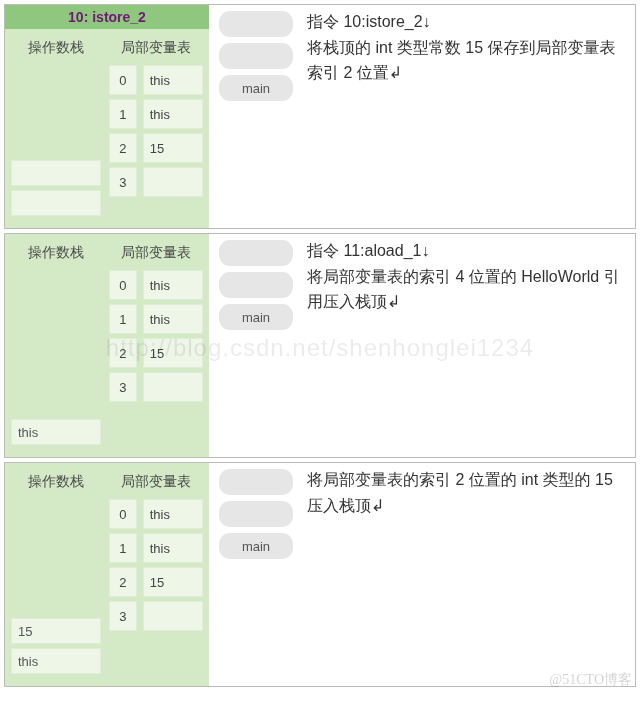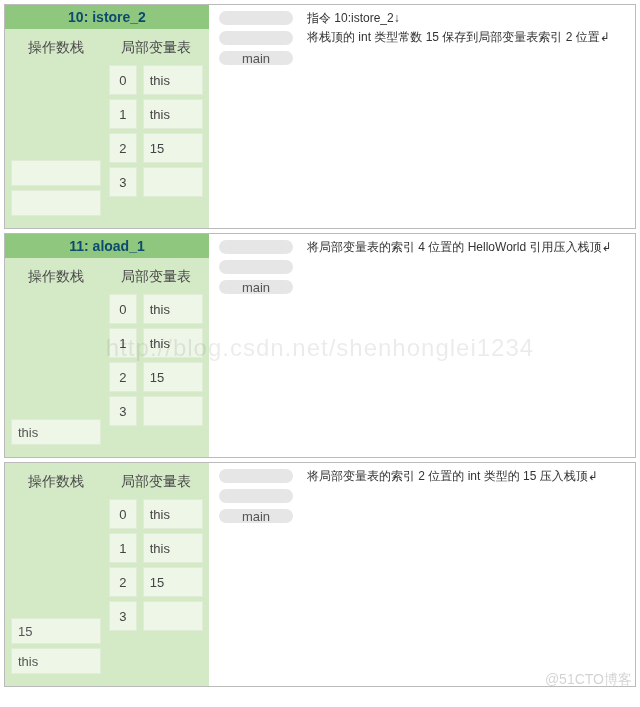--- a/index.html
+++ b/index.html
@@ -21,21 +21,21 @@
     align-items: stretch;
   }
   .diagram {
     width: 204px;
     flex: 0 0 204px;
     display: flex;
     flex-direction: column;
   }
   .title-bar {
     background: #8fc77f;
-    color: #0c4a6e;
+    color: #701a75;
     font-weight: bold;
     font-size: 14px;
     text-align: center;
     padding: 4px 0;
   }
   .frame {
     flex: 1;
     background: #d4eac7;
     display: flex;
     padding: 6px;
@@ -108,34 +108,34 @@
   }
   .call-col {
     width: 90px;
     flex: 0 0 90px;
     padding: 6px 6px 0 10px;
     display: flex;
     flex-direction: column;
     gap: 6px;
   }
   .call-slot {
-    height: 14px;
+    height: 26px;
     background: #e6e6e6;
     display: flex;
     align-items: center;
     justify-content: center;
     font-size: 13px;
     color: #555;
     border-radius: 11px;
   }
   .call-slot.labeled { font-weight: normal; }
   .desc {
     flex: 1;
     padding: 4px 8px;
-    font-size: 12px;
+    font-size: 16px;
     line-height: 1.6;
     color: #333;
   }
   .desc .line { white-space: pre-wrap; }
   .watermark-center {
     position: absolute;
     left: 50%;
     top: 50%;
     transform: translate(-50%, -50%);
     font-size: 24px;
@@ -144,20 +144,21 @@
     pointer-events: none;
     letter-spacing: 1px;
   }
   .watermark-corner {
     position: absolute;
     right: 8px;
     bottom: 6px;
     font-size: 14px;
     color: rgba(0,0,0,0.18);
     pointer-events: none;
+    font-family: Liberation Serif, serif;
   }
 </style>
 </head>
 <body>
 
 <div class="row">
   <div class="diagram">
     <div class="title-bar">10: istore_2</div>
     <div class="frame">
       <div class="panel">
@@ -196,21 +197,20 @@
     <div class="call-slot labeled">main</div>
   </div>
   <div class="desc">
     <div class="line"><span>指令 </span><span>10:istore_2↓</span></div>
     <div class="line">将栈顶的 int 类型常数 15 保存到局部变量表索引 2 位置↲</div>
   </div>
 </div>
 
 <div class="row">
   <div class="diagram">
-    <div class="title-bar">11: aload_1</div>
     <div class="frame">
       <div class="panel">
         <div class="panel-title">操作数栈</div>
         <div class="operand-stack">
           <span class="stack-slot">this</span>
         </div>
       </div>
       <div class="panel local-area">
         <div class="panel-title">局部变量表</div>
         <div class="local-table">
@@ -233,20 +233,21 @@
         </div>
       </div>
     </div>
   </div>
   <div class="call-col">
     <div class="call-slot"></div>
     <div class="call-slot"></div>
     <div class="call-slot labeled">main</div>
   </div>
   <div class="desc">
+    <div class="line"><span>指令 </span><span>11:aload_1↓</span></div>
     <div class="line">将局部变量表的索引 4 位置的 HelloWorld 引用压入栈顶↲</div>
   </div>
 </div>
 
 <div class="row">
   <div class="diagram">
     <div class="frame">
       <div class="panel">
         <div class="panel-title">操作数栈</div>
         <div class="operand-stack">

